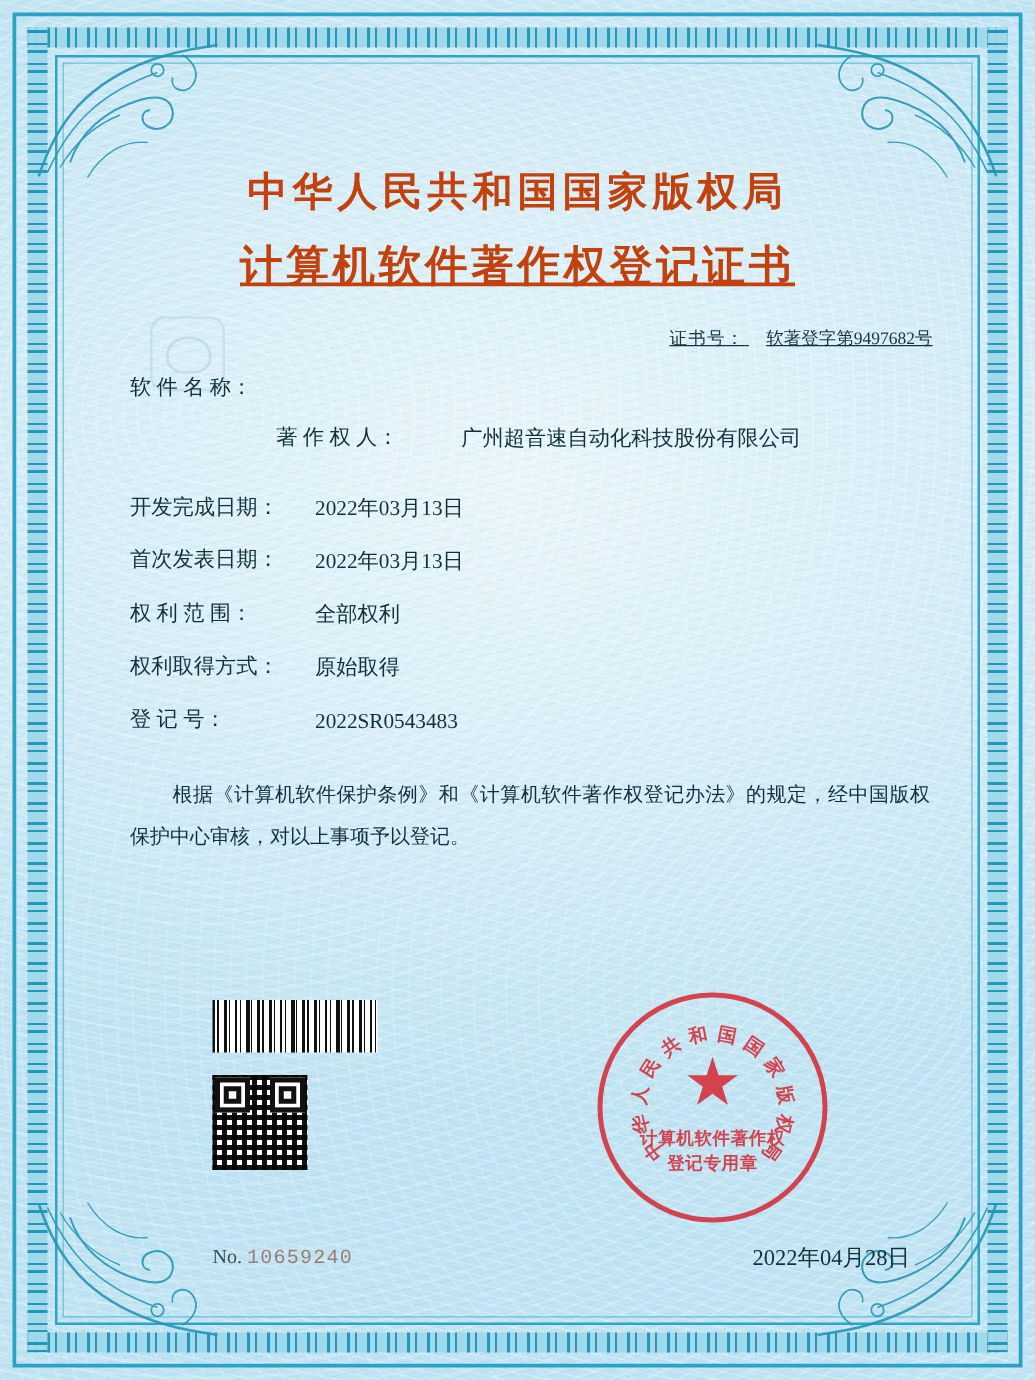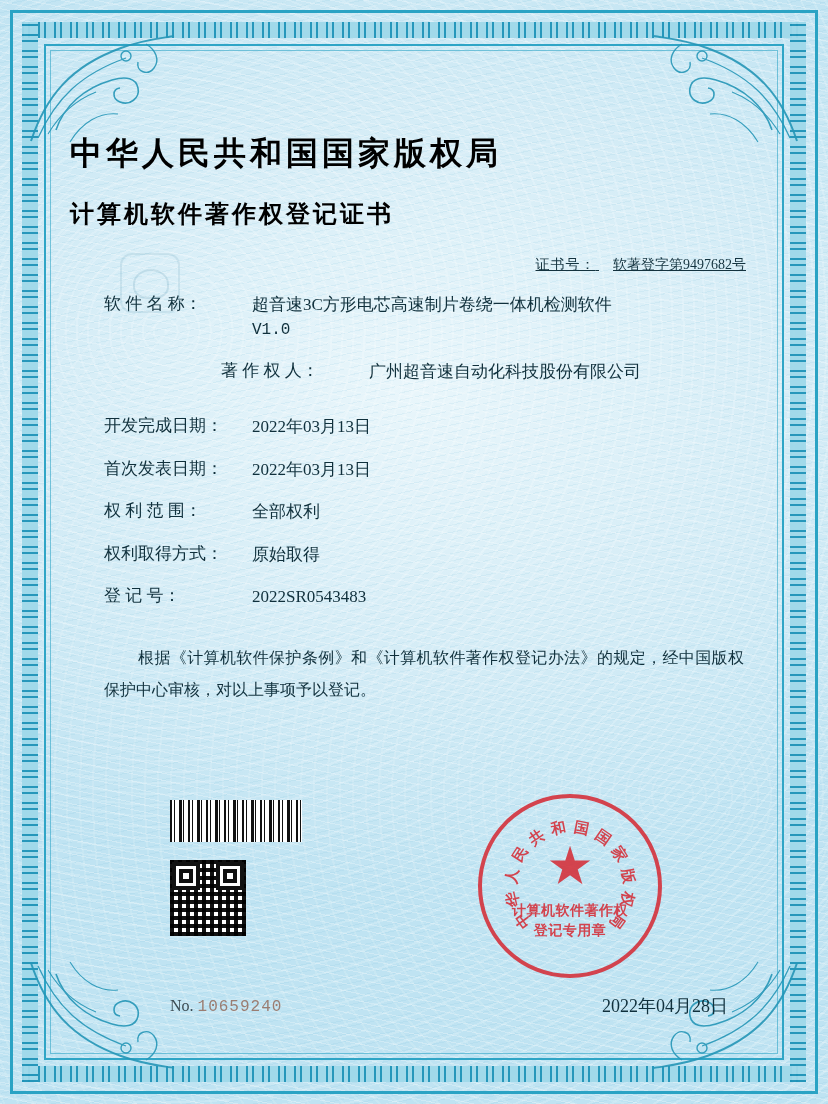--- a/index.html
+++ b/index.html
@@ -92,34 +92,35 @@
   
   .content {
     position: absolute;
     left: 70px;
     right: 70px;
     top: 110px;
     bottom: 70px;
   }
   .title-main,
   .title-sub {
-    text-align: left;
-    color: #000000;
+    text-align: center;
+    color: #c2410c;
     font-family: "Liberation Serif", serif;
     font-weight: bold;
     letter-spacing: 4px;
   }
   .title-main {
     font-size: 32px;
     margin-top: 22px;
   }
   .title-sub {
-    font-size: 24px;
-    margin-top: 22px;
+    font-size: 34px;
+    margin-top: 14px;
     letter-spacing: 3px;
+    text-decoration: underline;
   }
 
   .cert-no {
     margin-top: 26px;
     text-align: right;
     font-size: 14px;
     color: #14333f;
     font-family: "Liberation Serif", serif;
     padding-right: 12px;
     text-decoration: underline;
@@ -369,24 +370,20 @@
       <span class="label">证书号：</span>
       <span class="value">软著登字第9497682号</span>
     </div>
 
     <div class="seal-watermark"></div>
 
     <div class="fields">
 
       <div class="field-row row-gap-md">
         <div class="field-label">软 件 名 称：</div>
-        <div class="field-value">
-          <span>超音速3C方形电芯高速制片卷绕一体机检测软件</span>
-          <span class="v2">V1.0</span>
-        </div>
       </div>
 
       <div class="field-row row-gap-lg">
         <div class="field-label">著 作 权 人：</div>
         <div class="field-value">广州超音速自动化科技股份有限公司</div>
       </div>
 
       <div class="field-row row-gap-md">
         <div class="field-label">开发完成日期：</div>
         <div class="field-value">2022年03月13日</div>

